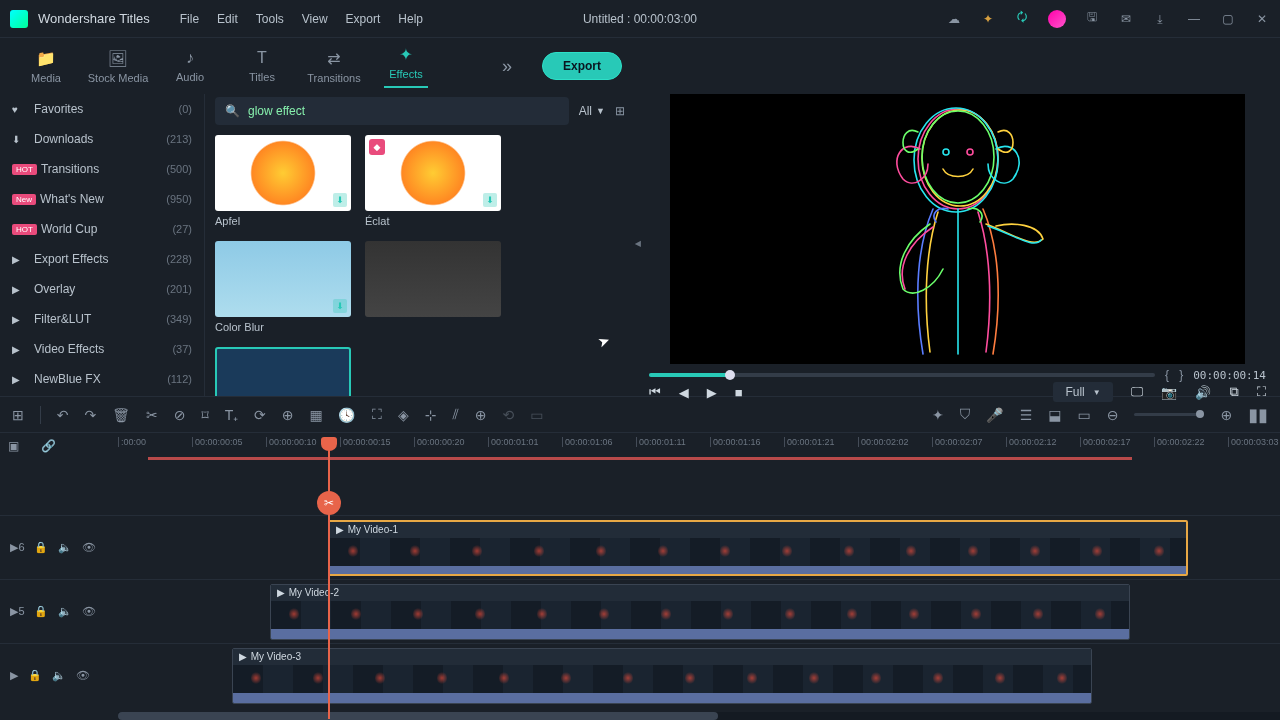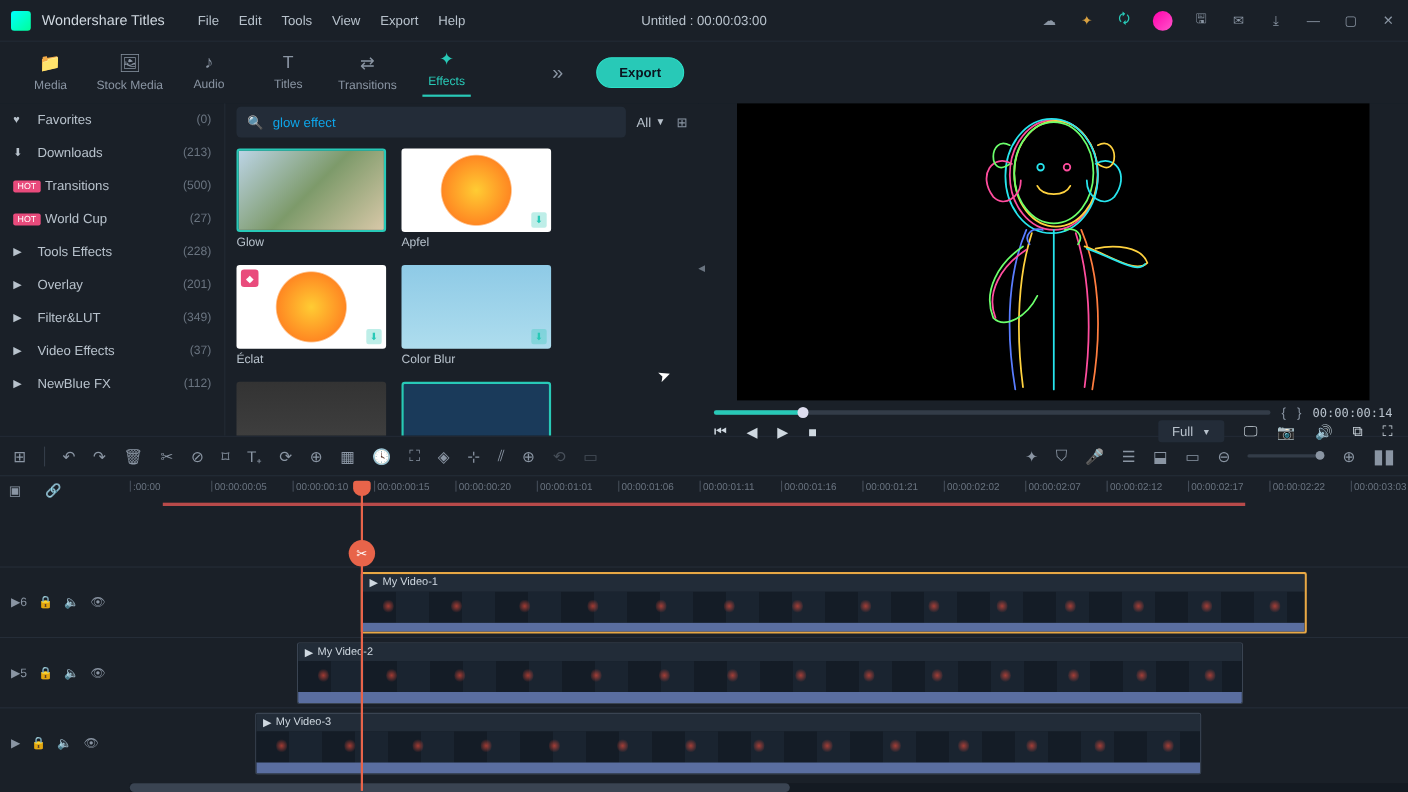--- a/index.html
+++ b/index.html
@@ -35,21 +35,21 @@
 .side-icon { width: 22px; font-size: 10px; }
 .side-label { flex: 1; font-size: 12px; }
 .side-count { color: #6a7480; font-size: 11px; }
 .badge-hot { background: #e94b7c; color: #fff; font-size: 8px; padding: 1px 4px; border-radius: 2px; margin-right: 4px; }
 .badge-new { background: #e94b7c; color: #fff; font-size: 8px; padding: 1px 4px; border-radius: 2px; margin-right: 4px; }
 
 
 .browser { width: 430px; background: #1a2028; display: flex; flex-direction: column; position: relative; }
 .search-row { height: 40px; display: flex; align-items: center; padding: 0 10px; gap: 10px; }
 .search-box { flex: 1; background: #232c38; border-radius: 4px; height: 28px; display: flex; align-items: center; padding: 0 10px; gap: 8px; }
-.search-box input { flex: 1; background: transparent; border: none; outline: none; color: #0ea5e9; font-size: 12px; }
+.search-box input { flex: 1; background: transparent; border: none; outline: none; color: #86efac; font-size: 12px; }
 .filter-sel { color: #b8c2cc; display: flex; align-items: center; gap: 4px; cursor: pointer; }
 .grid-icon { color: #8a95a3; cursor: pointer; }
 .thumb-grid { padding: 6px 10px; display: flex; flex-wrap: wrap; gap: 14px; align-content: flex-start; overflow: hidden; }
 .thumb { width: 136px; }
 .thumb-img { width: 136px; height: 76px; border-radius: 3px; position: relative; }
 .thumb-img.selected { border: 2px solid #28c9b7; }
 .thumb-label { font-size: 11px; margin-top: 4px; color: #b8c2cc; }
 .dl-badge { position: absolute; bottom: 4px; right: 4px; width: 14px; height: 14px; background: rgba(40,200,180,.3); border-radius: 2px; font-size: 9px; color: #28c9b7; display: flex; align-items: center; justify-content: center; }
 .diamond-badge { position: absolute; top: 4px; left: 4px; width: 16px; height: 16px; background: #e94b7c; border-radius: 3px; font-size: 9px; color: #fff; display: flex; align-items: center; justify-content: center; }
 .collapse-handle { position: absolute; right: -6px; top: 145px; color: #6a7480; font-size: 8px; }
@@ -173,27 +173,32 @@
         <span class="side-icon">⬇</span>
         <span class="side-label">Downloads</span>
         <span class="side-count">(213)</span>
       </div>
       <div class="side-item">
         <span class="badge-hot">HOT</span>
         <span class="side-label">Transitions</span>
         <span class="side-count">(500)</span>
       </div>
       <div class="side-item">
+        <span class="badge-new">New</span>
+        <span class="side-label">What's New</span>
+        <span class="side-count">(950)</span>
+      </div>
+      <div class="side-item">
         <span class="badge-hot">HOT</span>
         <span class="side-label">World Cup</span>
         <span class="side-count">(27)</span>
       </div>
       <div class="side-item">
         <span class="side-icon">▶</span>
-        <span class="side-label">Tools Effects</span>
+        <span class="side-label">Export Effects</span>
         <span class="side-count">(228)</span>
       </div>
       <div class="side-item">
         <span class="side-icon">▶</span>
         <span class="side-label">Overlay</span>
         <span class="side-count">(201)</span>
       </div>
       <div class="side-item">
         <span class="side-icon">▶</span>
         <span class="side-label">Filter&amp;LUT</span>
@@ -217,24 +222,20 @@
         <span style="color:#6a7480">🔍</span>
         <input value="glow effect" style="">
       </div>
       <div class="filter-sel">
         <span>All</span>
         <span style="font-size:9px">▼</span>
       </div>
       <span class="grid-icon">⊞</span>
     </div>
     <div class="thumb-grid" id="thumb-grid">
-        <div class="thumb">
-          <div class="thumb-img selected" style="background: linear-gradient(135deg, rgb(188, 212, 230), rgb(125, 154, 106), rgb(216, 200, 168));"></div>
-          <div class="thumb-label">Glow</div>
-        </div>
         <div class="thumb">
           <div class="thumb-img" style="background: radial-gradient(circle, rgb(255, 204, 51), rgb(255, 136, 34) 40%, rgb(255, 255, 255) 42%);">
             <span class="dl-badge">⬇</span>
           </div>
           <div class="thumb-label">Apfel</div>
         </div>
         <div class="thumb">
           <div class="thumb-img" style="background: radial-gradient(circle, rgb(255, 204, 51), rgb(255, 136, 34) 40%, rgb(255, 255, 255) 42%);">
             <span class="diamond-badge">◆</span>
             <span class="dl-badge">⬇</span>

